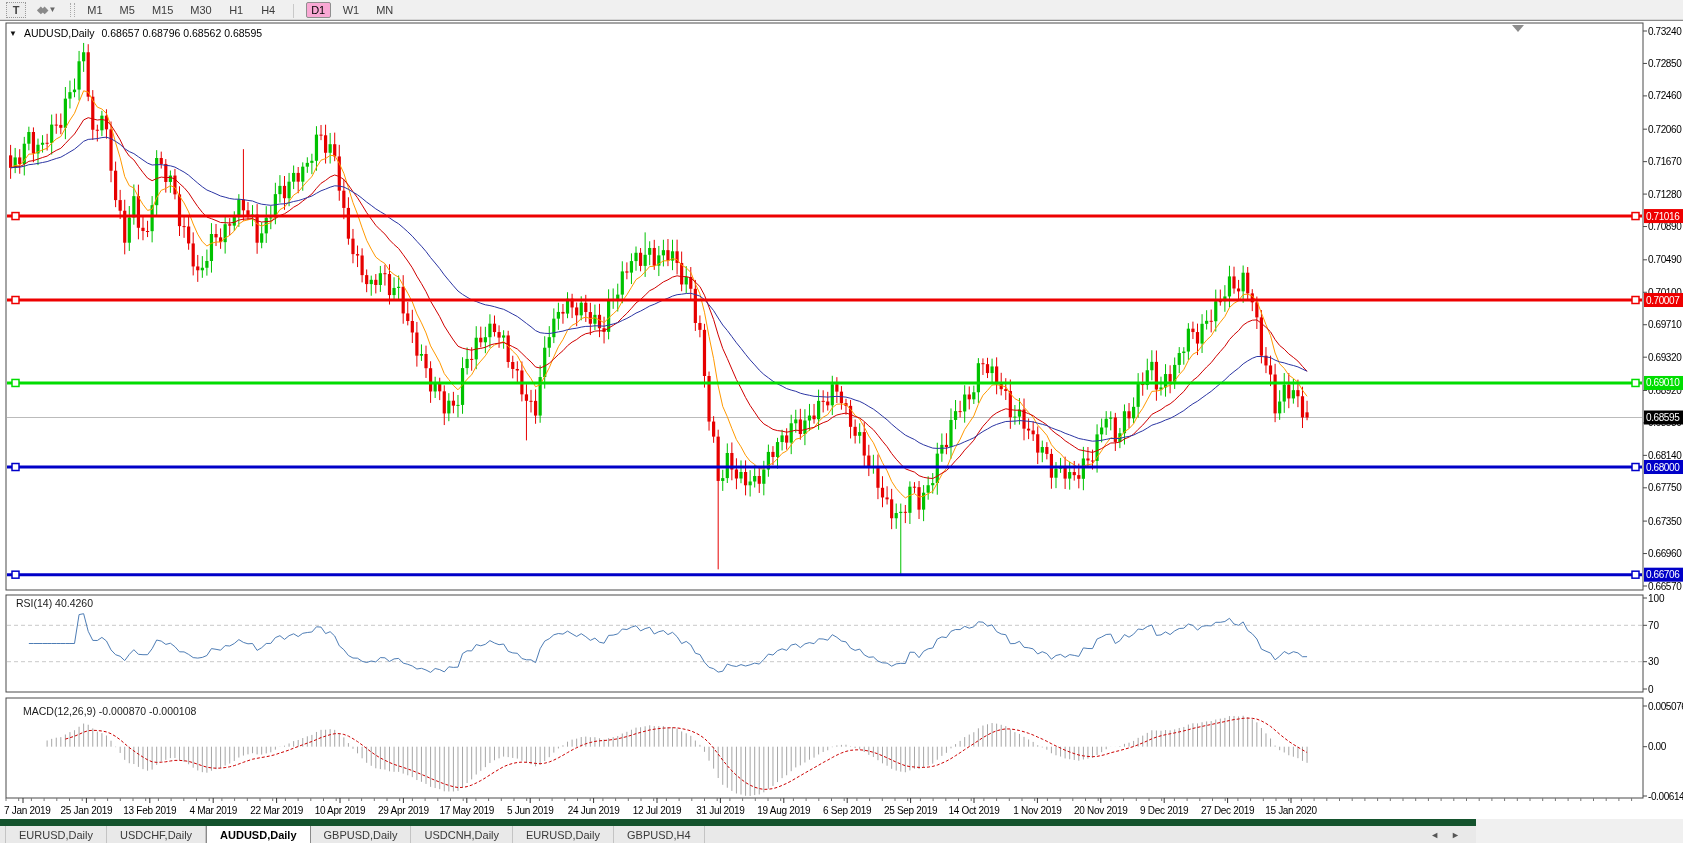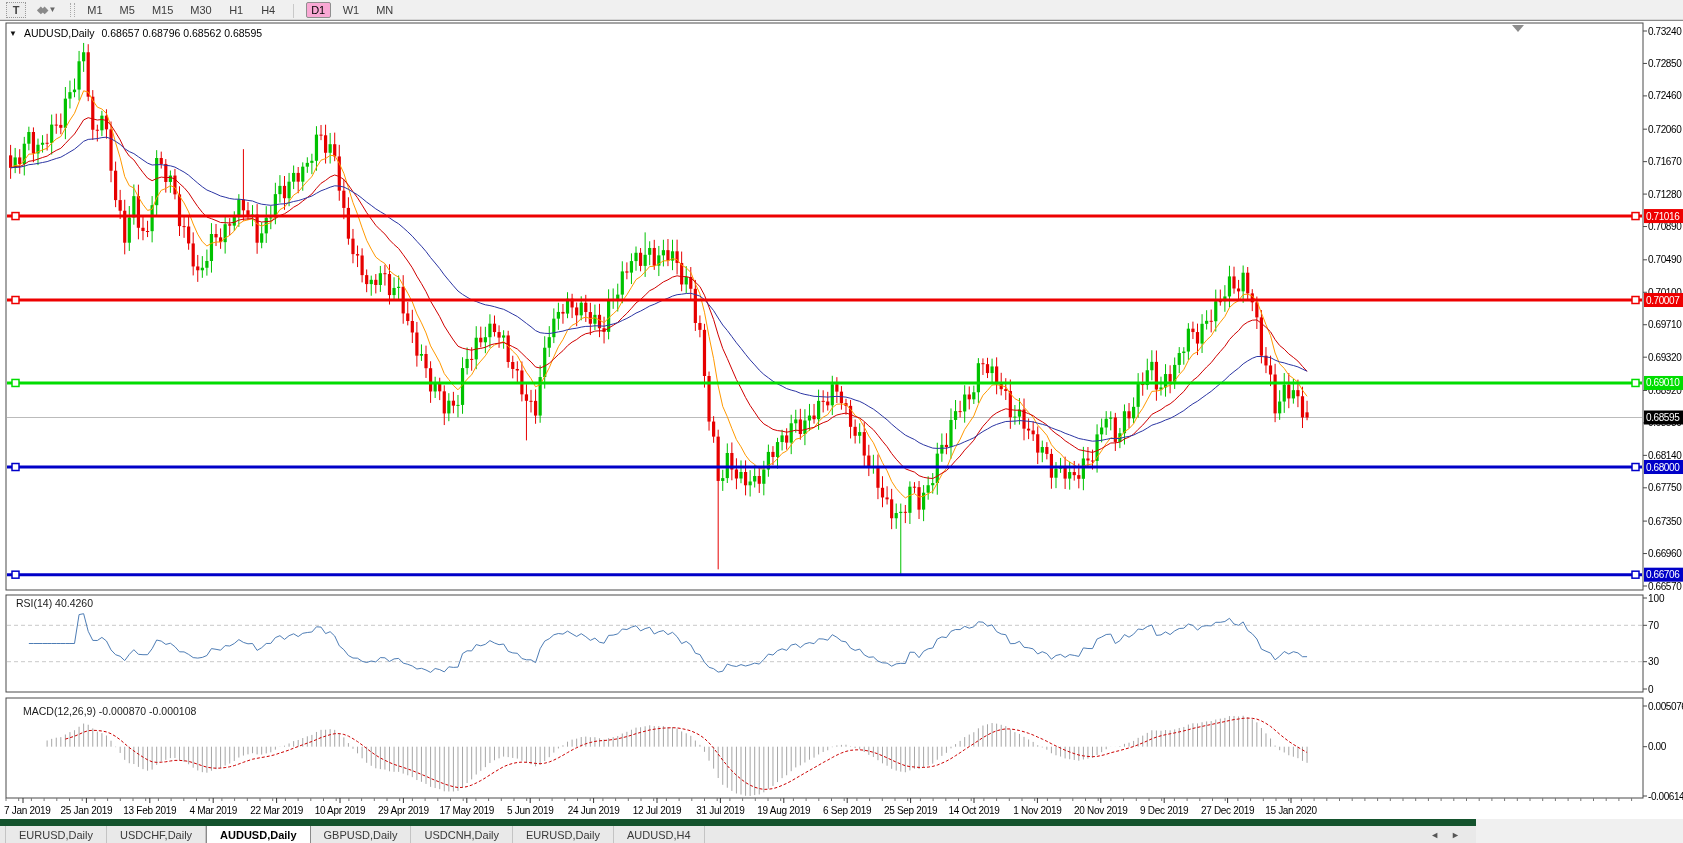--- a/index.html
+++ b/index.html
@@ -1207,19 +1207,19 @@
 
 <div class="tabbar">
   <div class="lead"></div>
   <div id="tabs" style="display:flex;align-items:stretch">
       <div class="tab">EURUSD,Daily</div>
       <div class="tab">USDCHF,Daily</div>
       <div class="tab active">AUDUSD,Daily</div>
       <div class="tab">GBPUSD,Daily</div>
       <div class="tab">USDCNH,Daily</div>
       <div class="tab">EURUSD,Daily</div>
-      <div class="tab">AUDUSD,H4</div>
+      <div class="tab">GBPUSD,H4</div>
     </div>
   <div class="tab-scroll">
     <span>◄</span>
     <span>►</span>
   </div>
 </div>
 
 </body></html>

